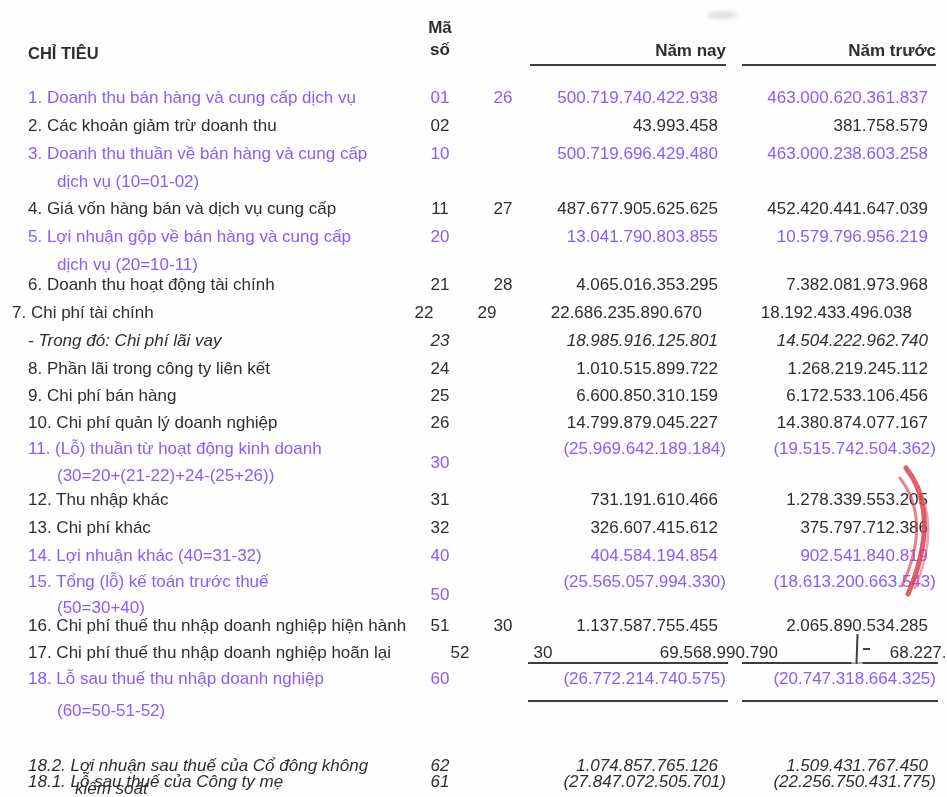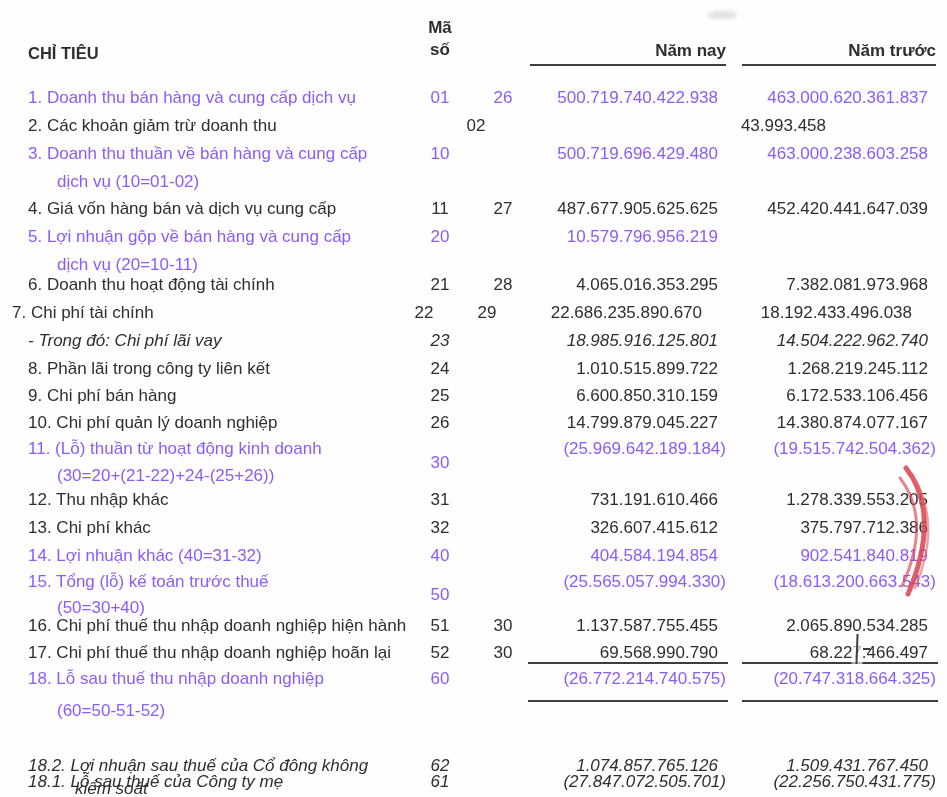--- a/index.html
+++ b/index.html
@@ -65,21 +65,21 @@
   <div id="rows">
       <div class="row b" style="top: 88px;">
         <div class="lbl">
           <span class="l1">1. Doanh thu bán hàng và cung cấp dịch vụ</span>
         </div>
         <div class="code">01</div>
         <div class="note">26</div>
         <div class="y1 pad">500.719.740.422.938</div>
         <div class="y2 pad">463.000.620.361.837</div>
       </div>
-      <div class="row" style="top: 116px; gap: 36px;">
+      <div class="row" style="top: 116px;">
         <div class="lbl">
           <span class="l1">2. Các khoản giảm trừ doanh thu</span>
         </div>
         <div class="code">02</div>
         <div class="note"></div>
         <div class="y1 pad">43.993.458</div>
         <div class="y2 pad">381.758.579</div>
       </div>
       <div class="row b" style="top: 144px;">
         <div class="lbl">
@@ -100,20 +100,21 @@
         <div class="y1 pad">487.677.905.625.625</div>
         <div class="y2 pad">452.420.441.647.039</div>
       </div>
       <div class="row b" style="top: 227px;">
         <div class="lbl">
           <span class="l1">5. Lợi nhuận gộp về bán hàng và cung cấp</span>
           <span class="l2" style="margin-top: 8px;">dịch vụ (20=10-11)</span>
         </div>
         <div class="code">20</div>
         <div class="note"></div>
+        <div class="y1 pad">13.041.790.803.855</div>
         <div class="y2 pad">10.579.796.956.219</div>
       </div>
       <div class="row" style="top: 275px;">
         <div class="lbl">
           <span class="l1">6. Doanh thu hoạt động tài chính</span>
         </div>
         <div class="code">21</div>
         <div class="note">28</div>
         <div class="y1 pad">4.065.016.353.295</div>
         <div class="y2 pad">7.382.081.973.968</div>
@@ -212,21 +213,21 @@
       </div>
       <div class="row" style="top: 616px;">
         <div class="lbl">
           <span class="l1">16. Chi phí thuế thu nhập doanh nghiệp hiện hành</span>
         </div>
         <div class="code">51</div>
         <div class="note">30</div>
         <div class="y1 pad">1.137.587.755.455</div>
         <div class="y2 pad">2.065.890.534.285</div>
       </div>
-      <div class="row" style="top: 643px;">
+      <div class="row" style="top: 643px; gap: 20px;">
         <div class="lbl">
           <span class="l1">17. Chi phí thuế thu nhập doanh nghiệp hoãn lại</span>
         </div>
         <div class="code">52</div>
         <div class="note">30</div>
         <div class="y1 pad">69.568.990.790</div>
         <div class="y2 pad">68.227.466.497</div>
       </div>
       <div class="row b" style="top: 669px;">
         <div class="lbl">

